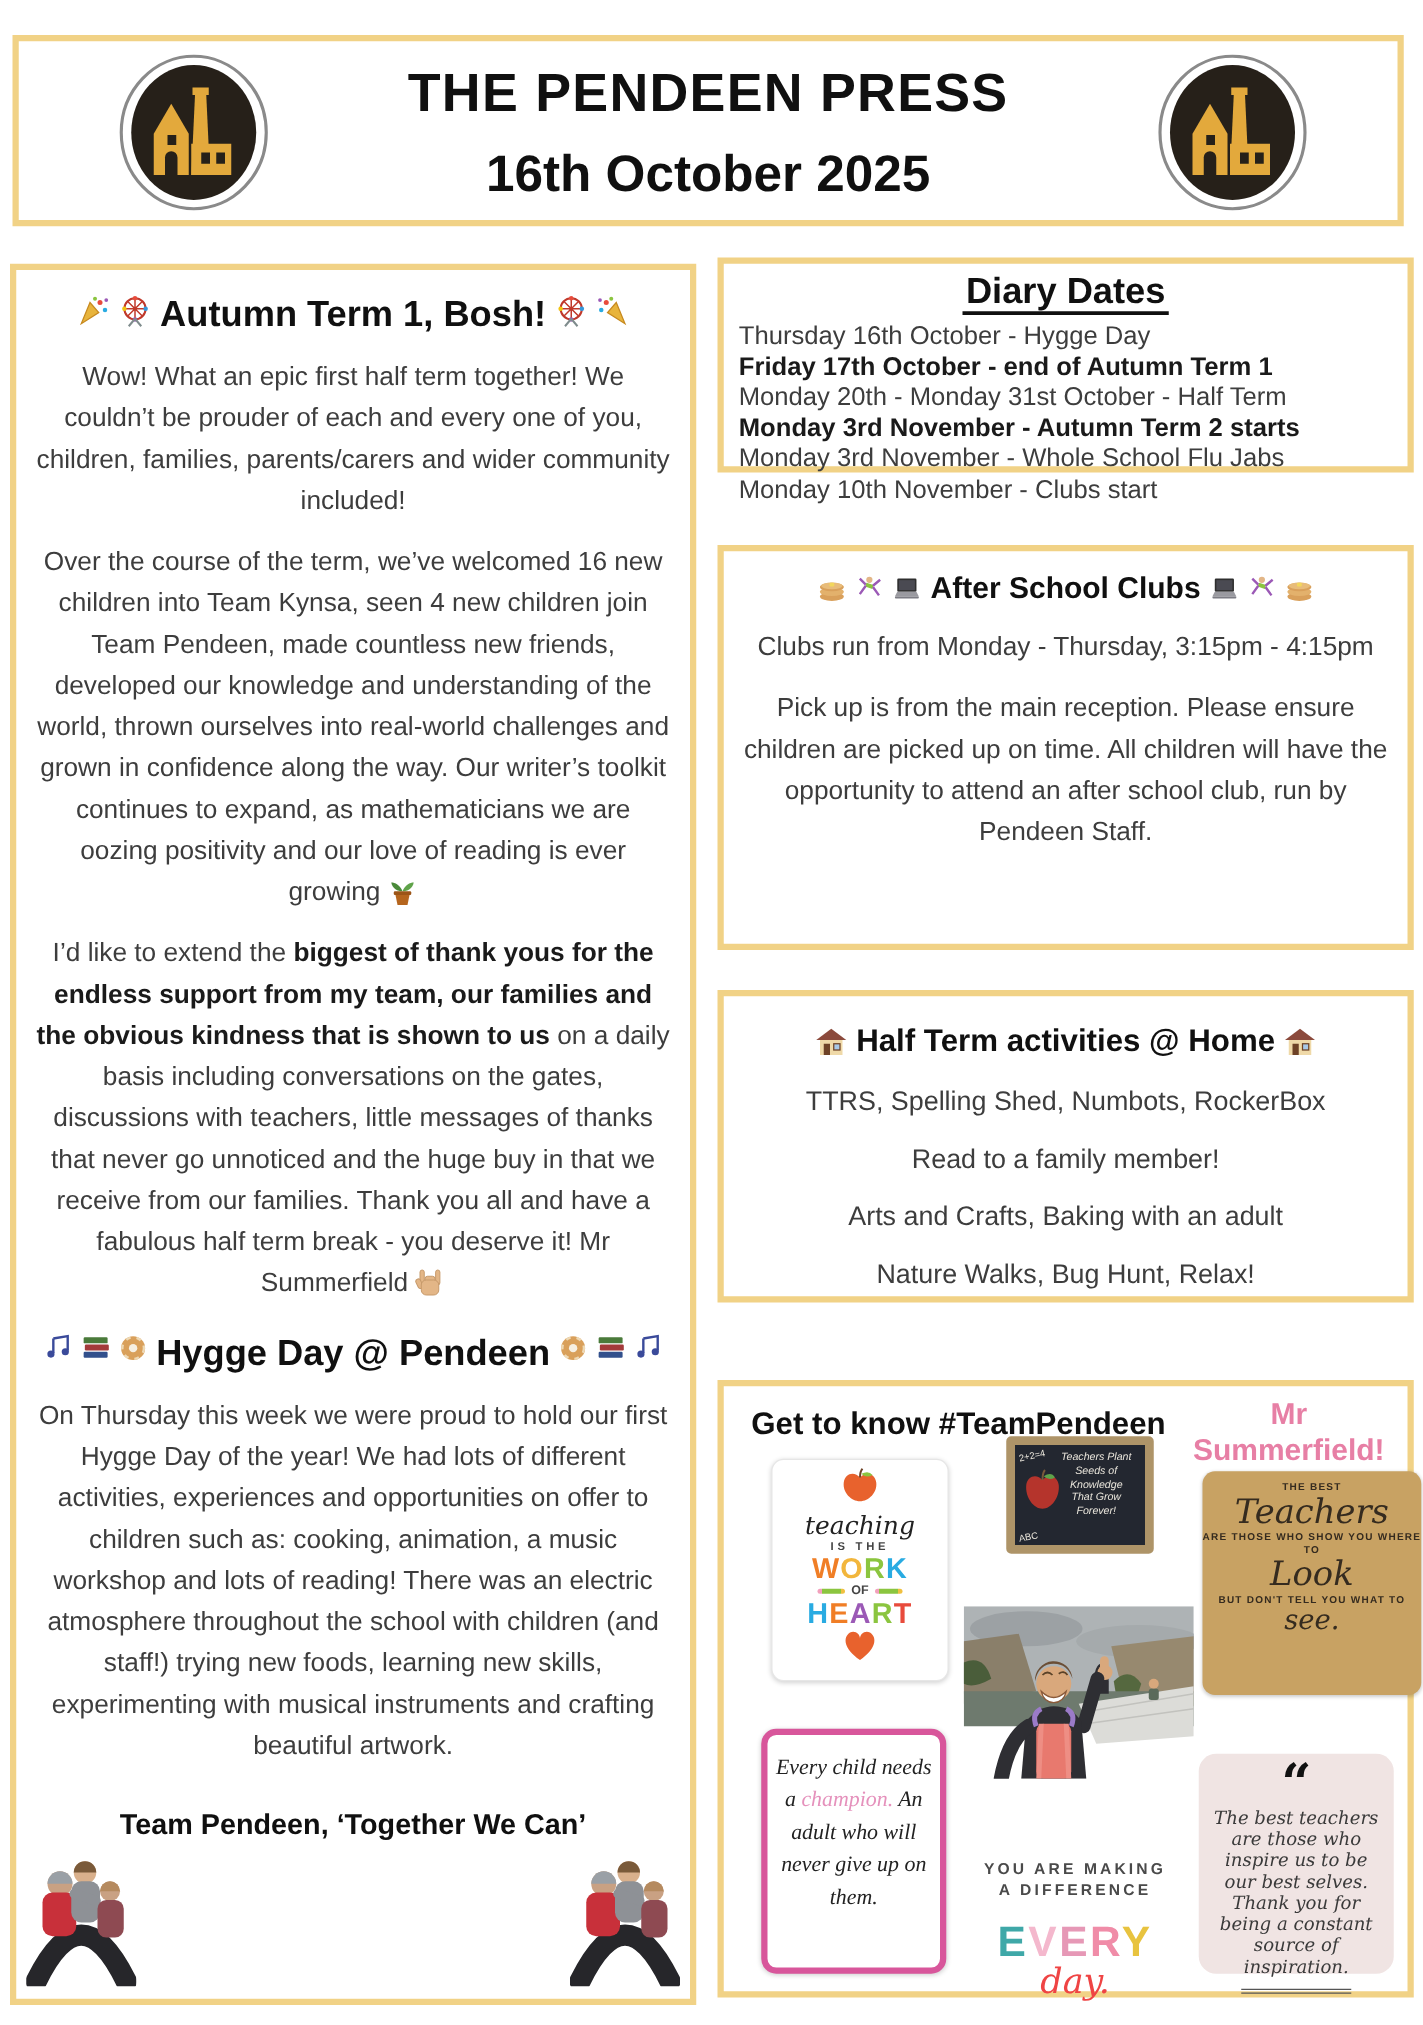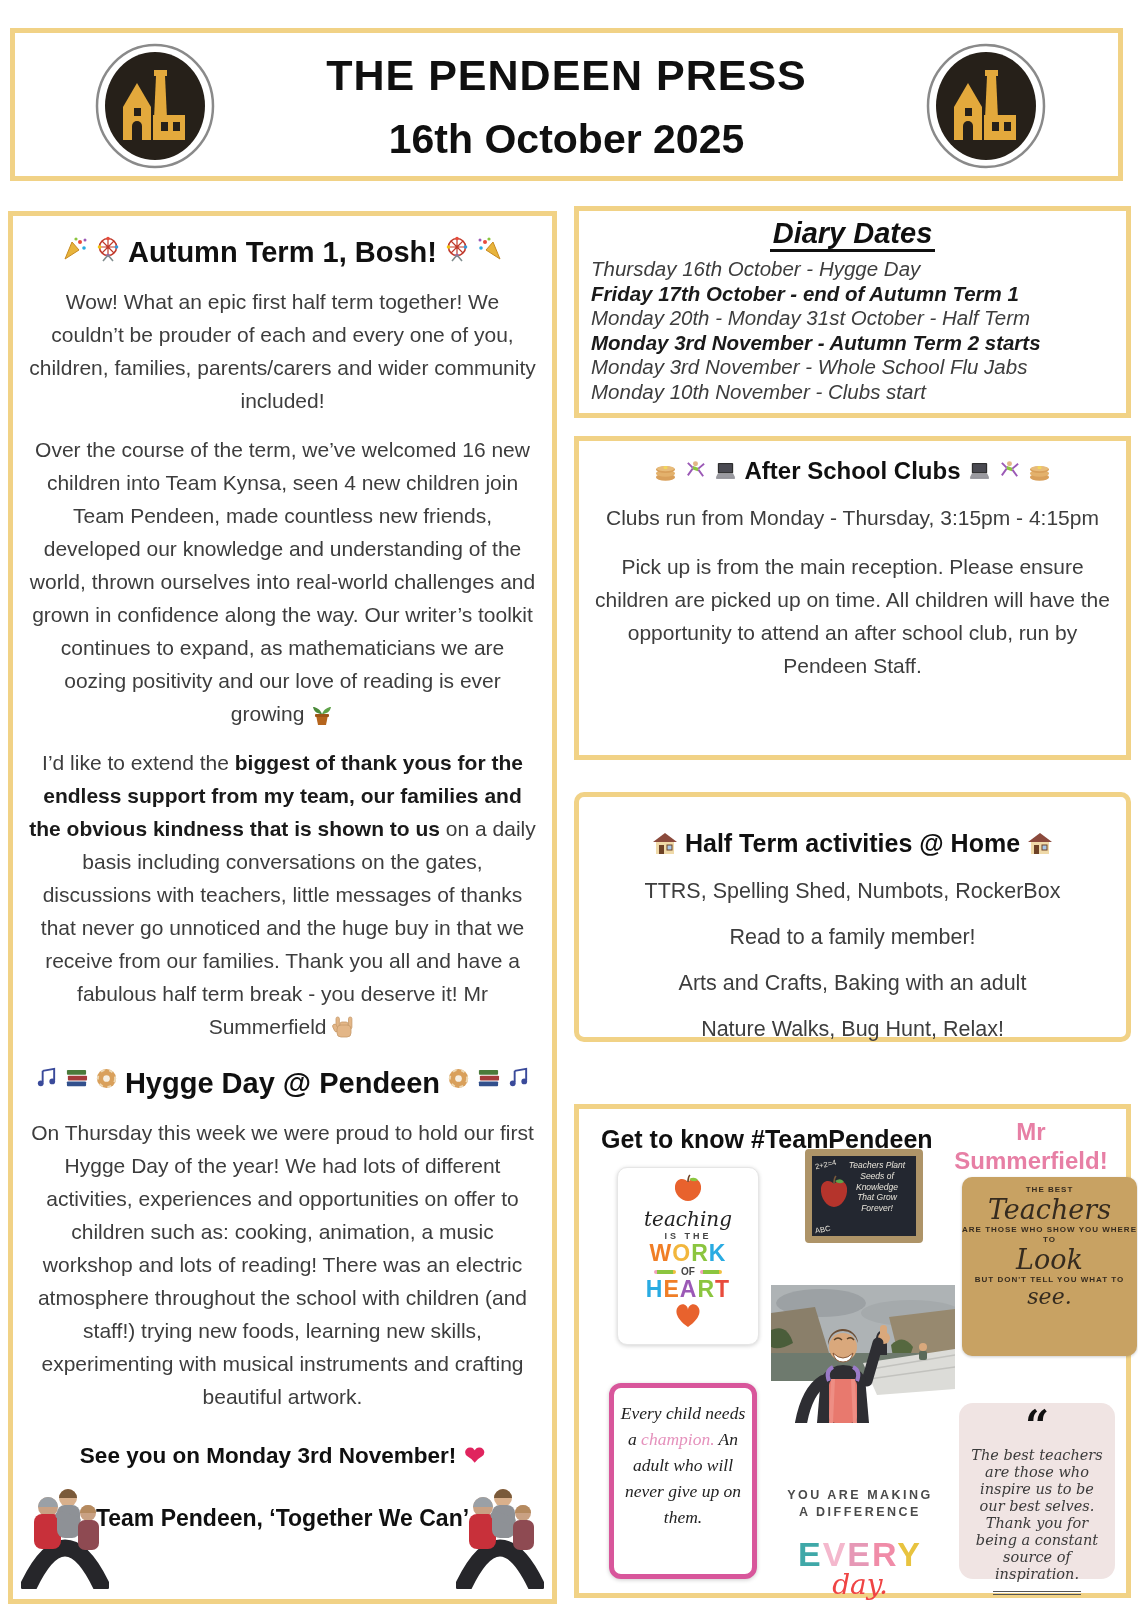--- a/index.html
+++ b/index.html
@@ -24,33 +24,33 @@
   .sec-head.second{margin-top:24px;}
   p.body{margin:16px 4px 0;}
   p.body strong{color:#1a1a1a;}
   .seeyou{font-weight:bold;color:#101010;font-size:22.5px;margin-top:26px;
           display:flex;align-items:center;justify-content:center;gap:8px;}
   .teamline{font-weight:bold;color:#101010;font-size:23px;margin-top:30px;}
   .kids{position:absolute;bottom:10px;width:88px;height:112px;}
   .kids.kl{left:8px;} .kids.kr{right:8px;}
 
   
-  .diary{left:574px;top:206px;width:557px;height:212px;padding:4px 12px;font-style:italic;}
+  .diary{left:574px;top:206px;width:557px;height:172px;padding:4px 12px;}
   .diary-title{text-align:center;font-size:29px;font-weight:bold;color:#101010;margin:2px 0 7px;}
   .diary-title span{border-bottom:3px solid #101010;padding:0 3px;}
   .dentry{font-size:20.5px;line-height:24.6px;color:#3d3d3d;}
   .dentry.b{font-weight:bold;color:#1a1a1a;}
 
   .box-head{font-size:24px;font-weight:bold;color:#101010;display:flex;align-items:center;
             justify-content:center;gap:7px;}
   .clubs{left:574px;top:436px;width:557px;height:324px;padding:12px 14px;text-align:center;}
   .clubs .box-head{margin-top:4px;}
   .clubs p{font-size:21px;line-height:33px;margin:16px 2px 0;}
 
-  .halfterm{left:574px;top:792px;width:557px;height:250px;padding:10px;text-align:center;border-radius:10px;}
+  .halfterm{left:574px;top:792px;width:557px;height:250px;text-align:center;}
   .halfterm .box-head{margin-top:22px;font-size:25px;}
   .ht-line{font-size:21.5px;margin-top:21px;}
 
   
   .getknow{left:574px;top:1104px;width:557px;height:494px;}
   .gk-head{position:absolute;left:22px;top:16px;font-size:25px;font-weight:bold;color:#101010;}
   .gk-name{position:absolute;left:372px;top:8px;width:160px;text-align:center;font-size:24px;
            font-weight:bold;color:#E77FA5;line-height:29px;}
 
   .card{position:absolute;box-sizing:border-box;}
@@ -231,24 +231,20 @@
     <svg class="emoji sm" viewBox="0 0 24 24">
         <path d="M8,4 L20,2 V14" fill="none" stroke="#3A4A9A" stroke-width="2"></path>
         <path d="M8,4 V16" stroke="#3A4A9A" stroke-width="2"></path>
         <circle cx="6" cy="17" r="3" fill="#3A4A9A"></circle>
         <circle cx="18" cy="15" r="3" fill="#3A4A9A"></circle>
       </svg>
   </div>
 
   <p class="body">On Thursday this week we were proud to hold our first Hygge Day of the year! We had lots of different activities, experiences and opportunities on offer to children such as: cooking, animation, a music workshop and lots of reading! There was an electric atmosphere throughout the school with children (and staff!) trying new foods, learning new skills, experimenting with musical instruments and crafting beautiful artwork.</p>
 
-  <div class="seeyou">
-    <span>See you on Monday 3rd November!</span>
-    <span class="heart-ch">❤</span>
-  </div>
 
   <div class="teamline">Team Pendeen, ‘Together We Can’</div>
 
   <svg class="kids kl" viewBox="0 0 88 112">
     <path d="M8,108 Q44,34 80,108" fill="none" stroke="#26262A" stroke-width="17" stroke-linecap="round"></path>
     <circle cx="27" cy="30" r="10" fill="#C9A183"></circle>
       <path d="M17,30 a10,10 0 0 1 20,0 z" fill="#9AA0A6"></path>
     <rect x="13" y="37" width="27" height="35" rx="8" fill="#C8303A"></rect>
     <circle cx="47" cy="21" r="9" fill="#D9B08C"></circle>
       <path d="M38,21 a9,9 0 0 1 18,0 z" fill="#7A5A3A"></path>

